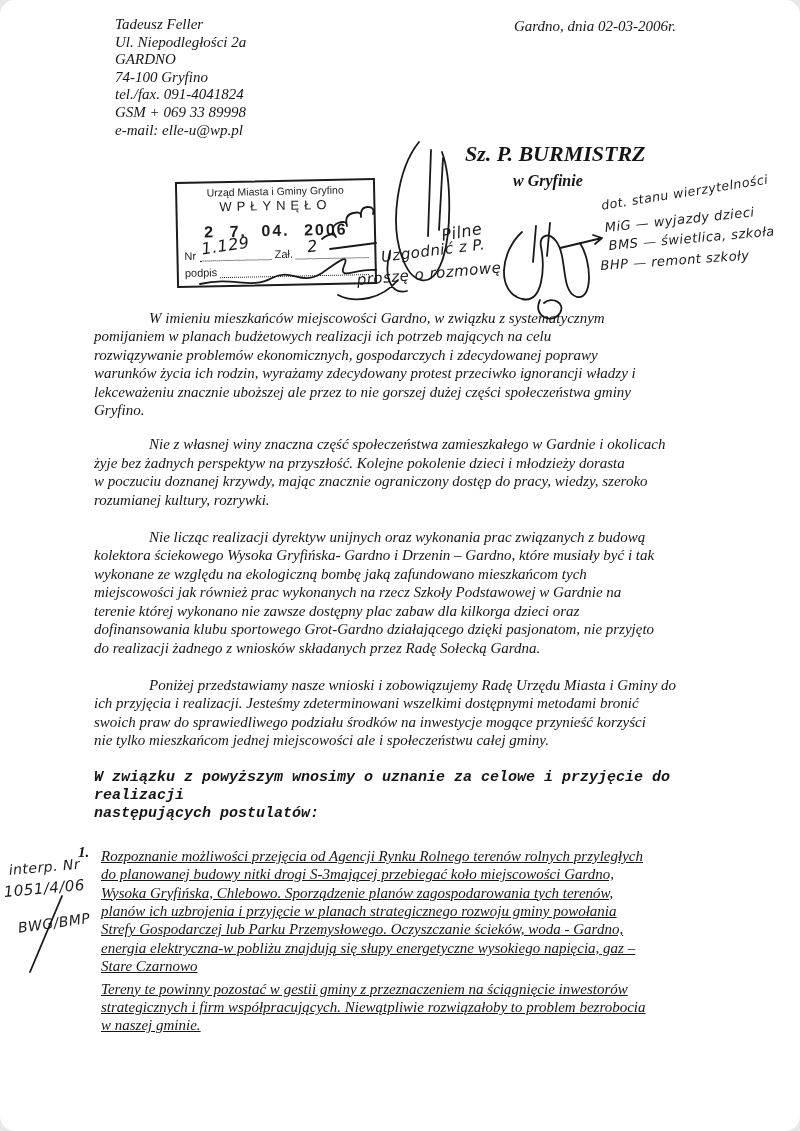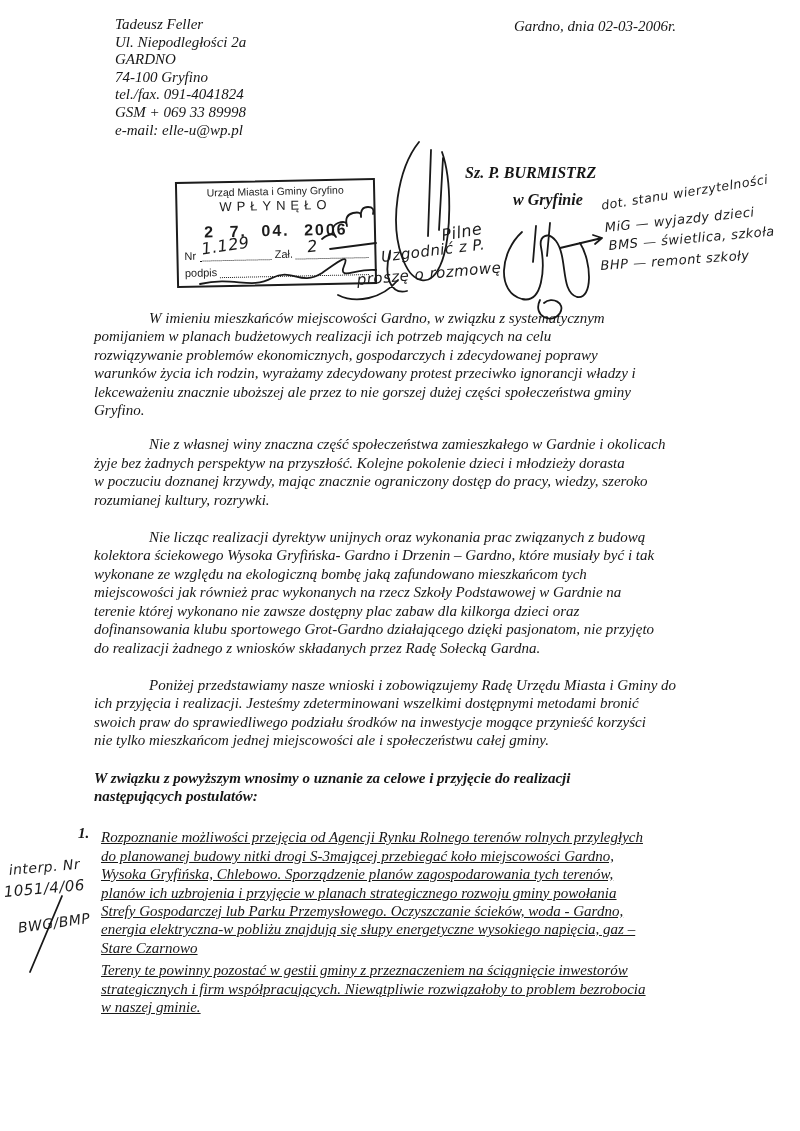--- a/index.html
+++ b/index.html
@@ -1,28 +1,28 @@
 <!DOCTYPE html>
 <html><head>
 <meta charset="utf-8">
 <style>
   html,body { margin:0; padding:0; background:#e8e8e8; }
   .page {
     position:relative; width:800px; height:1131px; margin:0 auto;
     background:#ffffff; overflow:hidden;
-    font-family:"Liberation Serif", serif; color:#161616;
+    font-family:"Liberation Serif", serif; color:#161616;border-radius:15px;
   }
   .bold { font-weight:bold; }
   
   .sender { position:absolute; left:115px; top:16px; font-size:15px; line-height:17.6px; font-style:italic; }
   
   .dateline { position:absolute; left:514px; top:18px; font-size:15px; font-style:italic; }
   
   .addressee { position:absolute; left:455px; top:140px; font-style:italic; font-weight:bold; line-height:27px; }
-  .addr-1 { font-size:16px; padding-left:10px;margin-top:19px; }
+  .addr-1 { font-size:22px; padding-left:10px; }
   .addr-2 { font-size:21px; }
   .addr-3 { font-size:16px; padding-left:58px; }
   
   .stamp {
     position:absolute; left:176px; top:180px; width:200px; height:106px;
     border:2px solid #1c1c1c; transform:rotate(-1.2deg); box-sizing:border-box;
     font-family:"Liberation Sans", sans-serif; color:#1c1c1c; background:rgba(255,255,255,.6);
   }
   .stamp-office { font-size:10.5px; text-align:center; margin-top:3px; }
   .stamp-received { font-size:13px; text-align:center; letter-spacing:5px; margin-top:1px; }
@@ -35,21 +35,21 @@
   
   .hand {
     position:absolute; font-family:"DejaVu Sans", sans-serif; font-style:italic;
     color:#1b1b1b; white-space:nowrap; letter-spacing:.5px; transform-origin:left top;
   }
   
   .body-text { position:absolute; left:78px; top:293px; width:648px; font-size:15px; line-height:18.4px; font-style:italic; }
   .body-text p { margin:16px; white-space:pre-line; }
   .indent { text-indent:55px; }
   .gap { margin-top:19px !important; }
-  .heading { font-weight:bold; }
+  .heading { font-weight:bold;font-family:Liberation Mono, monospace; }
   .li { display:flex; margin-top:19px; }
   .li-num { width:19px; font-weight:bold; flex:0 0 auto; }
   .li-body { flex:1; }
   .li-body p { margin:4px; white-space:pre-line;text-decoration:underline; }
   
   .scribbles { position:absolute; left:0; top:0; width:800px; height:1131px; pointer-events:none; z-index:6; }
   .scribbles path { fill:none; stroke:#191919; stroke-width:1.8; stroke-linecap:round; stroke-linejoin:round; }
 </style>
 </head>
 <body>

